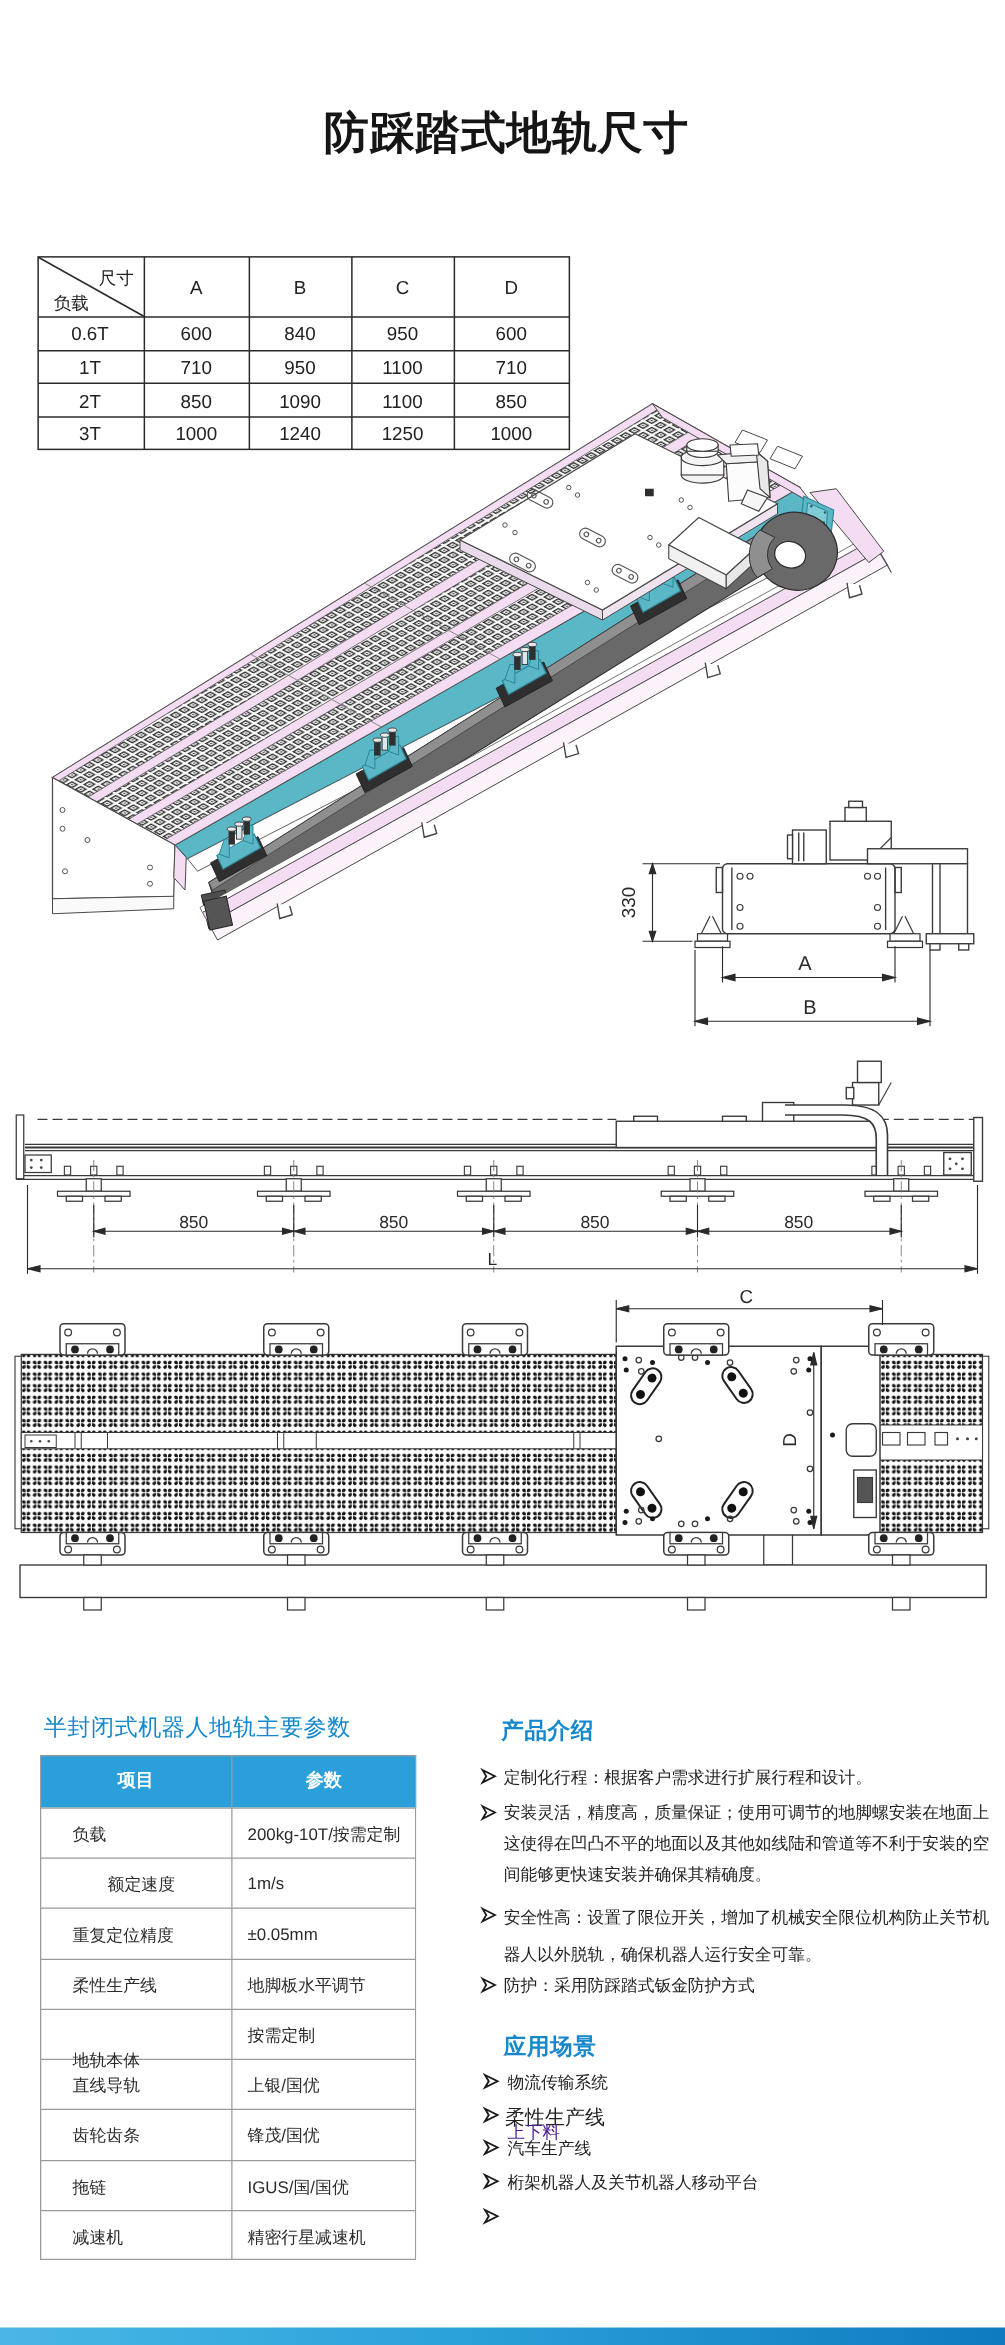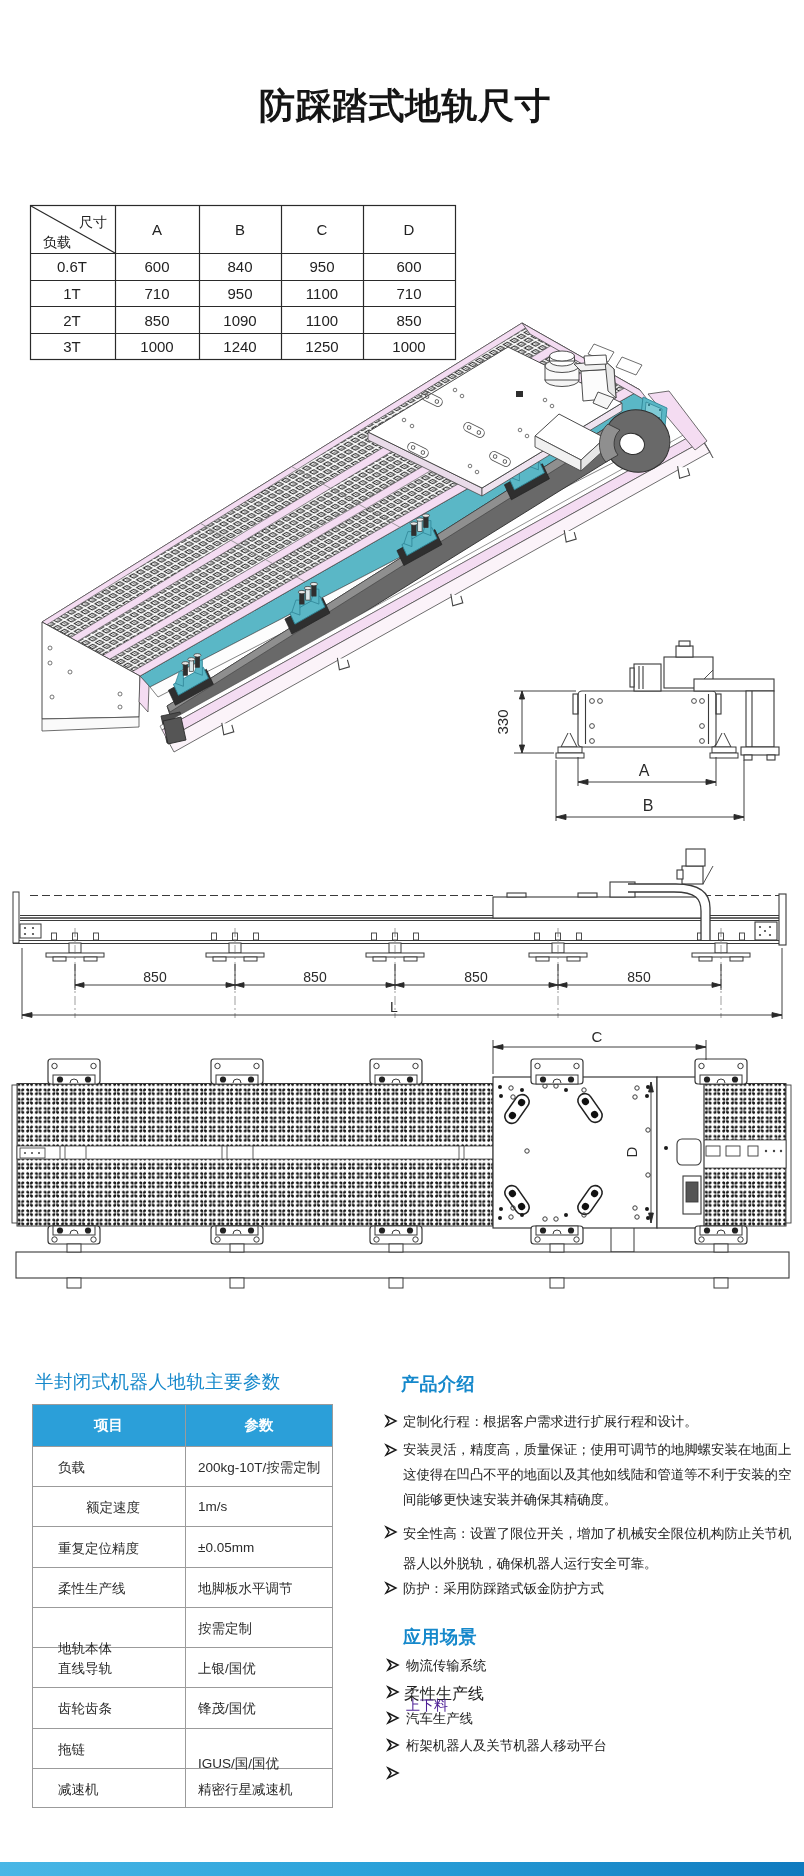--- a/index.html
+++ b/index.html
@@ -666,21 +666,21 @@
       <div class="abs" style="left:166px;top:94px;">±0.05mm</div>
     <div class="abs" style="left:26px;top:134px;">柔性生产线</div>
       <div class="abs" style="left:166px;top:134px;">地脚板水平调节</div>
     <div class="abs" style="left:26px;top:174px;margin-top:20px;">地轨本体</div>
       <div class="abs" style="left:166px;top:174px;">按需定制</div>
     <div class="abs" style="left:26px;top:214px;">直线导轨</div>
       <div class="abs" style="left:166px;top:214px;">上银/国优</div>
     <div class="abs" style="left:26px;top:254px;">齿轮齿条</div>
       <div class="abs" style="left:166px;top:254px;">锋茂/国优</div>
     <div class="abs" style="left:26px;top:295px;">拖链</div>
-      <div class="abs" style="left:166px;top:309px;">IGUS/国/国优</div>
+      <div class="abs" style="left:166px;top:295px;">IGUS/国/国优</div>
     <div class="abs" style="left:26px;top:335px;">减速机</div>
       <div class="abs" style="left:166px;top:335px;">精密行星减速机</div>
   </div>
 </div>
 
 <div class="abs" style="left:401px;top:1372px;font-size:18px;font-weight:bold;color:#1588CB;letter-spacing:0.5px;">产品介绍</div>
 
 <div class="abs" style="left:403px;top:1409px;width:392px;font-size:13.4px;color:#222;line-height:25px;">定制化行程：根据客户需求进行扩展行程和设计。</div>
 
 <div class="abs" style="left:403px;top:1438px;width:392px;font-size:13.4px;color:#222;line-height:24.8px;">安装灵活，精度高，质量保证；使用可调节的地脚螺安装在地面上<br>这使得在凹凸不平的地面以及其他如线陆和管道等不利于安装的空<br>间能够更快速安装并确保其精确度。</div>

